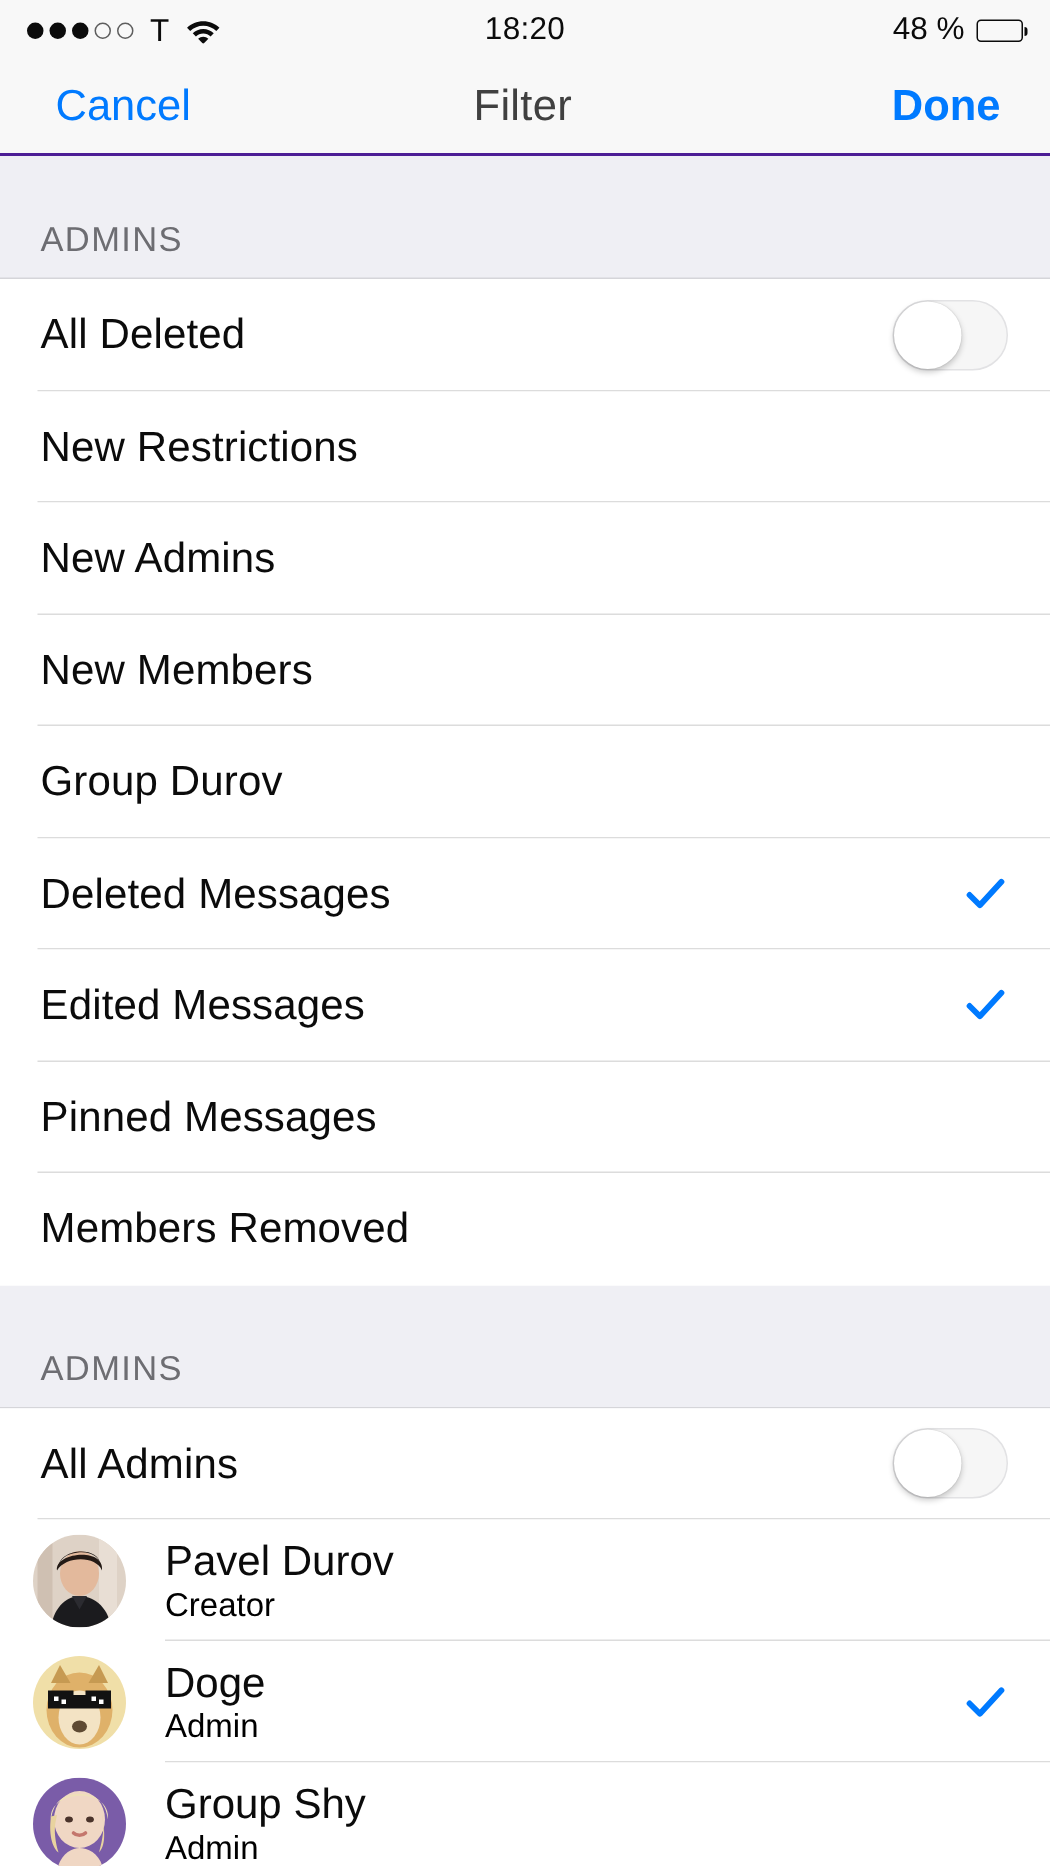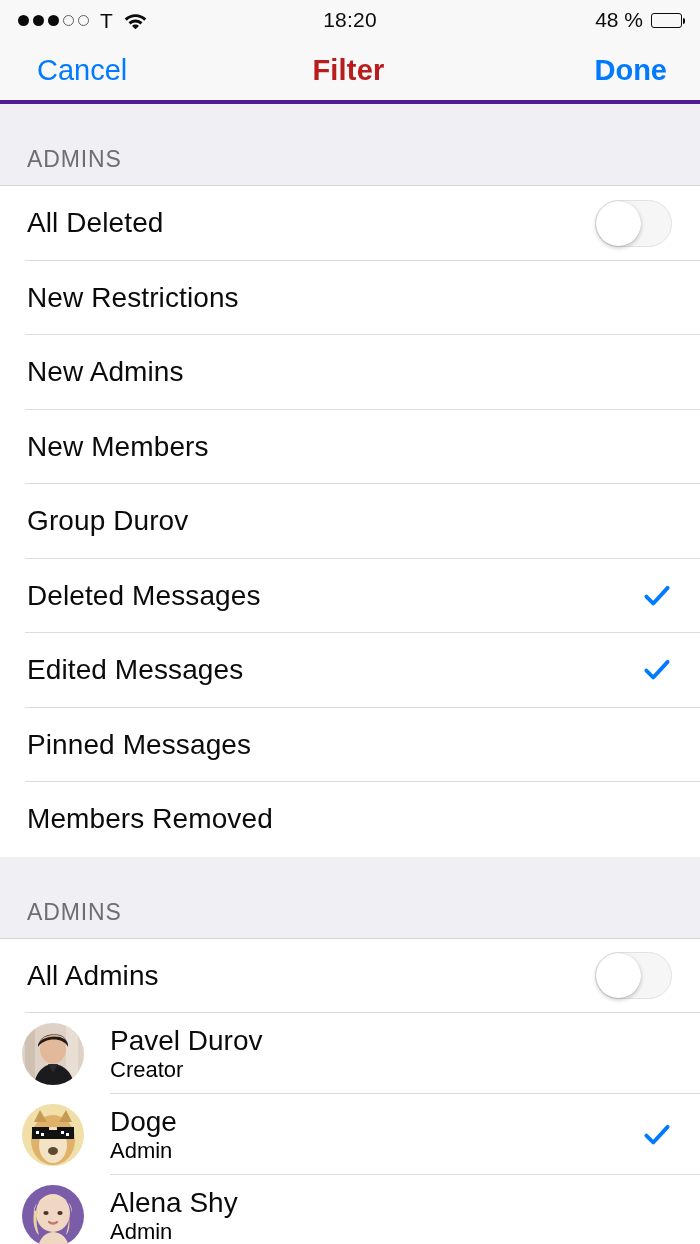--- a/index.html
+++ b/index.html
@@ -103,21 +103,21 @@
     height: 100%;
     background: #0b0b0b;
     border-radius: 1px;
   }
 
   
   .navbar {
     position: relative;
     height: 64px;
     background: #f8f8f8;
-    border-bottom: 4px solid #4c1d95;
+    border-bottom: 2px solid #4c1d95;
     display: flex;
     align-items: center;
     box-sizing: border-box;
   }
   .nav-btn {
     font-size: 29px;
     color: #007aff;
     background: none;
     border: none;
     padding: 0;
@@ -125,22 +125,22 @@
     font-family: inherit;
     line-height: 1;
   }
   .nav-left { position: absolute; left: 37px; }
   .nav-right { position: absolute; right: 33px; font-weight: bold; }
   .nav-title {
     position: absolute;
     left: 0; right: 3px;
     text-align: center;
     font-size: 29px;
-    font-weight: bold;
-    color: #b91c1c;
+    font-weight: normal;
+    color: #404040;
     letter-spacing: .2px;
   }
 
   
   .section-header {
     background: #efeff4;
     height: 82px;
     display: flex;
     align-items: flex-end;
     box-sizing: border-box;
@@ -397,20 +397,20 @@
               <ellipse cx="31" cy="28" rx="17" ry="19" fill="#f0d7c4"></ellipse>
               <path d="M12 28 C10 8, 52 6, 50 28 C48 14, 40 11, 31 11 C21 11, 14 15, 12 28 Z" fill="#efe0b8"></path>
               <path d="M12 26 C10 40, 14 48, 17 50 C13 36, 15 30, 16 25 Z" fill="#e8d39f"></path>
               <path d="M46 26 C49 40, 47 47, 44 50 C48 36, 47 30, 46 25 Z" fill="#e8d39f"></path>
               <ellipse cx="24" cy="28" rx="2.6" ry="2" fill="#4a332a"></ellipse>
               <ellipse cx="38" cy="28" rx="2.6" ry="2" fill="#4a332a"></ellipse>
               <path d="M27 37 C29 39, 33 39, 35 37" stroke="#c4776d" stroke-width="2.4" fill="none" stroke-linecap="round"></path>
               <path d="M16 62 C18 51, 26 47, 31 47 C37 47, 45 51, 47 62 Z" fill="#f0d7c4"></path>
             </svg></span>
           <span class="admin-texts">
-            <span class="admin-name">Alena Shy</span>
+            <span class="admin-name">Group Shy</span>
             <span class="admin-role">Admin</span>
           </span>
         </div>
       </div>
     </div>
 
 </div>
 
 </body></html>

